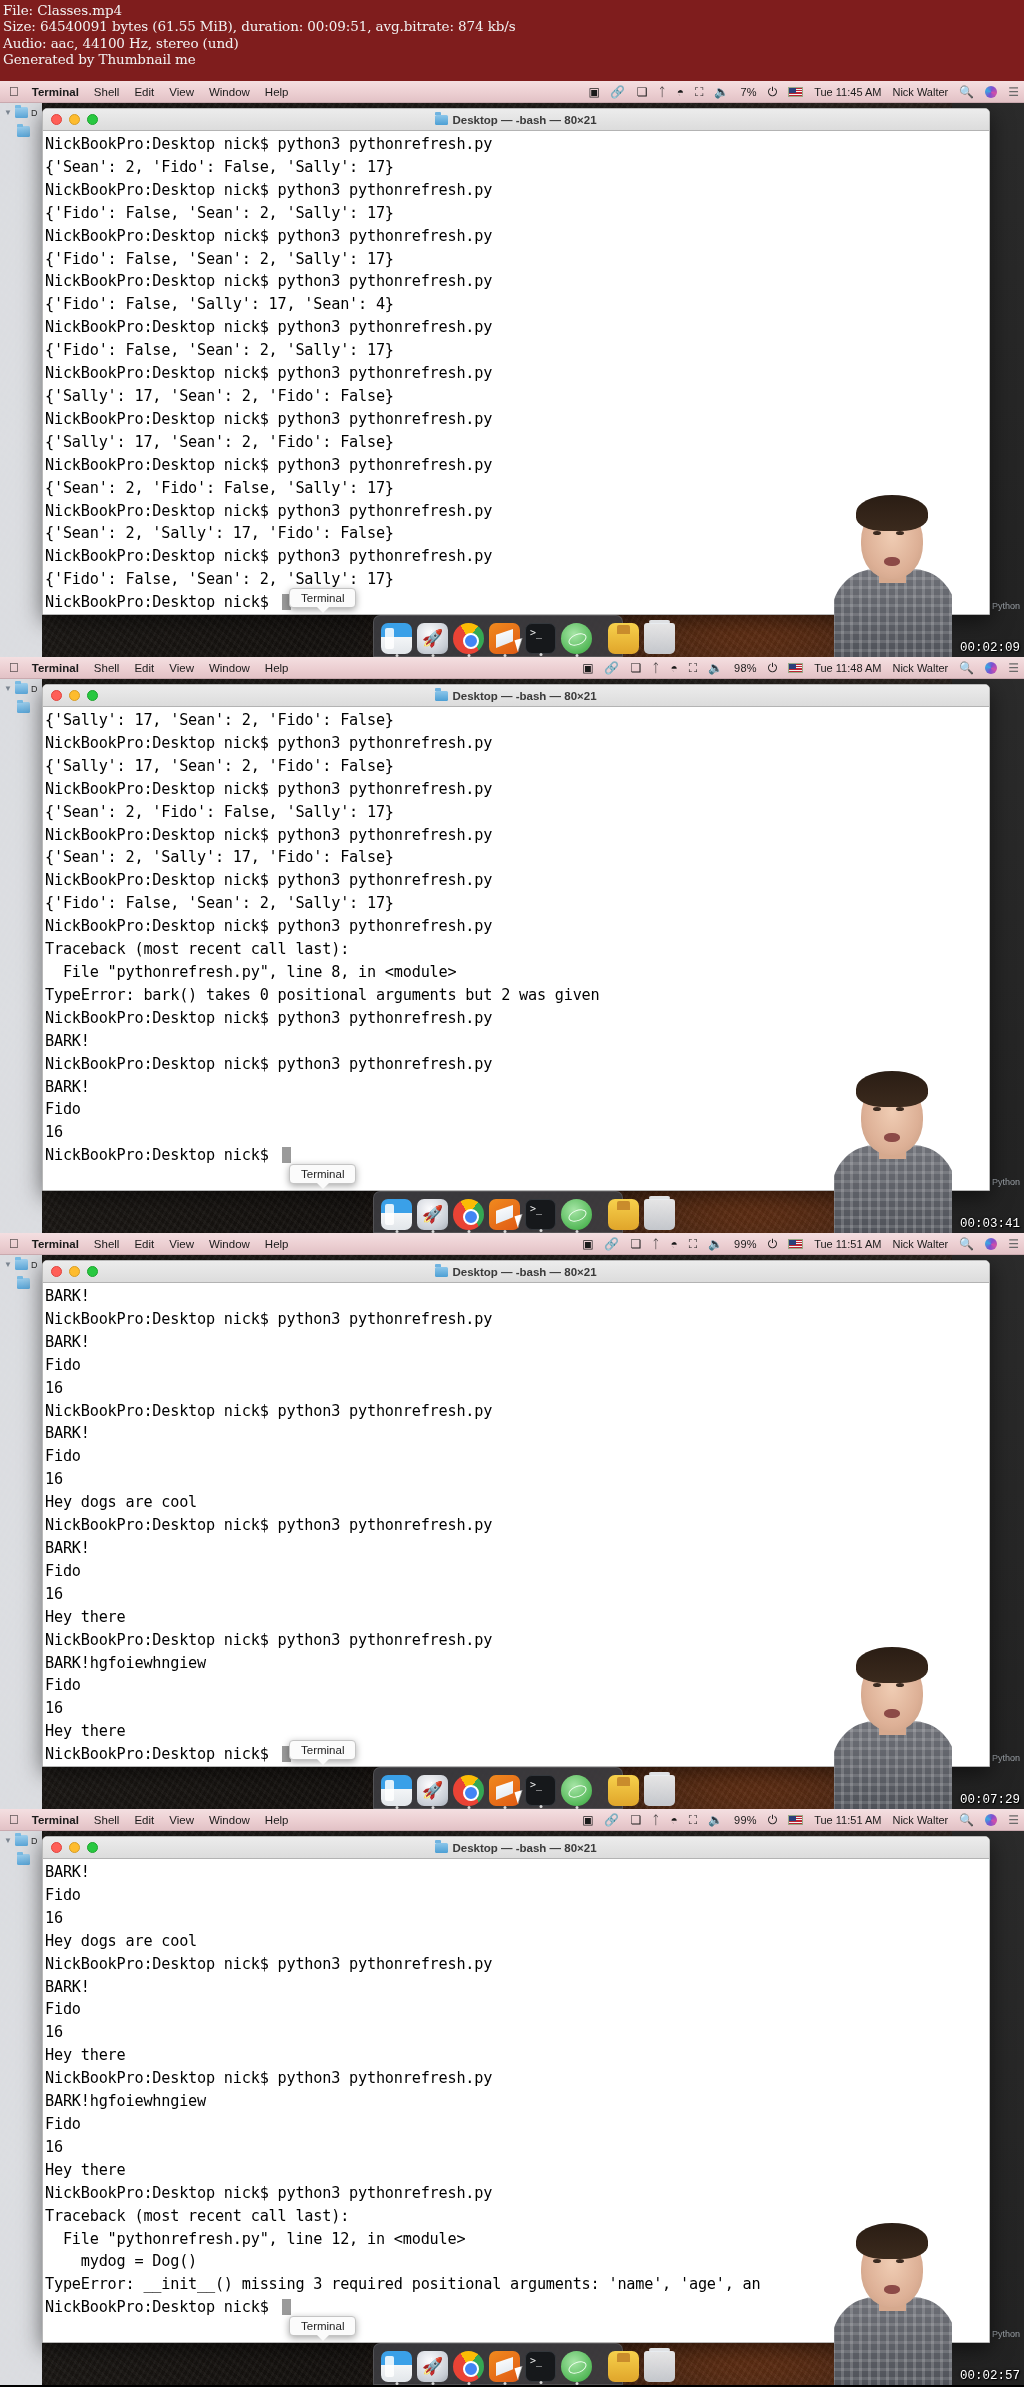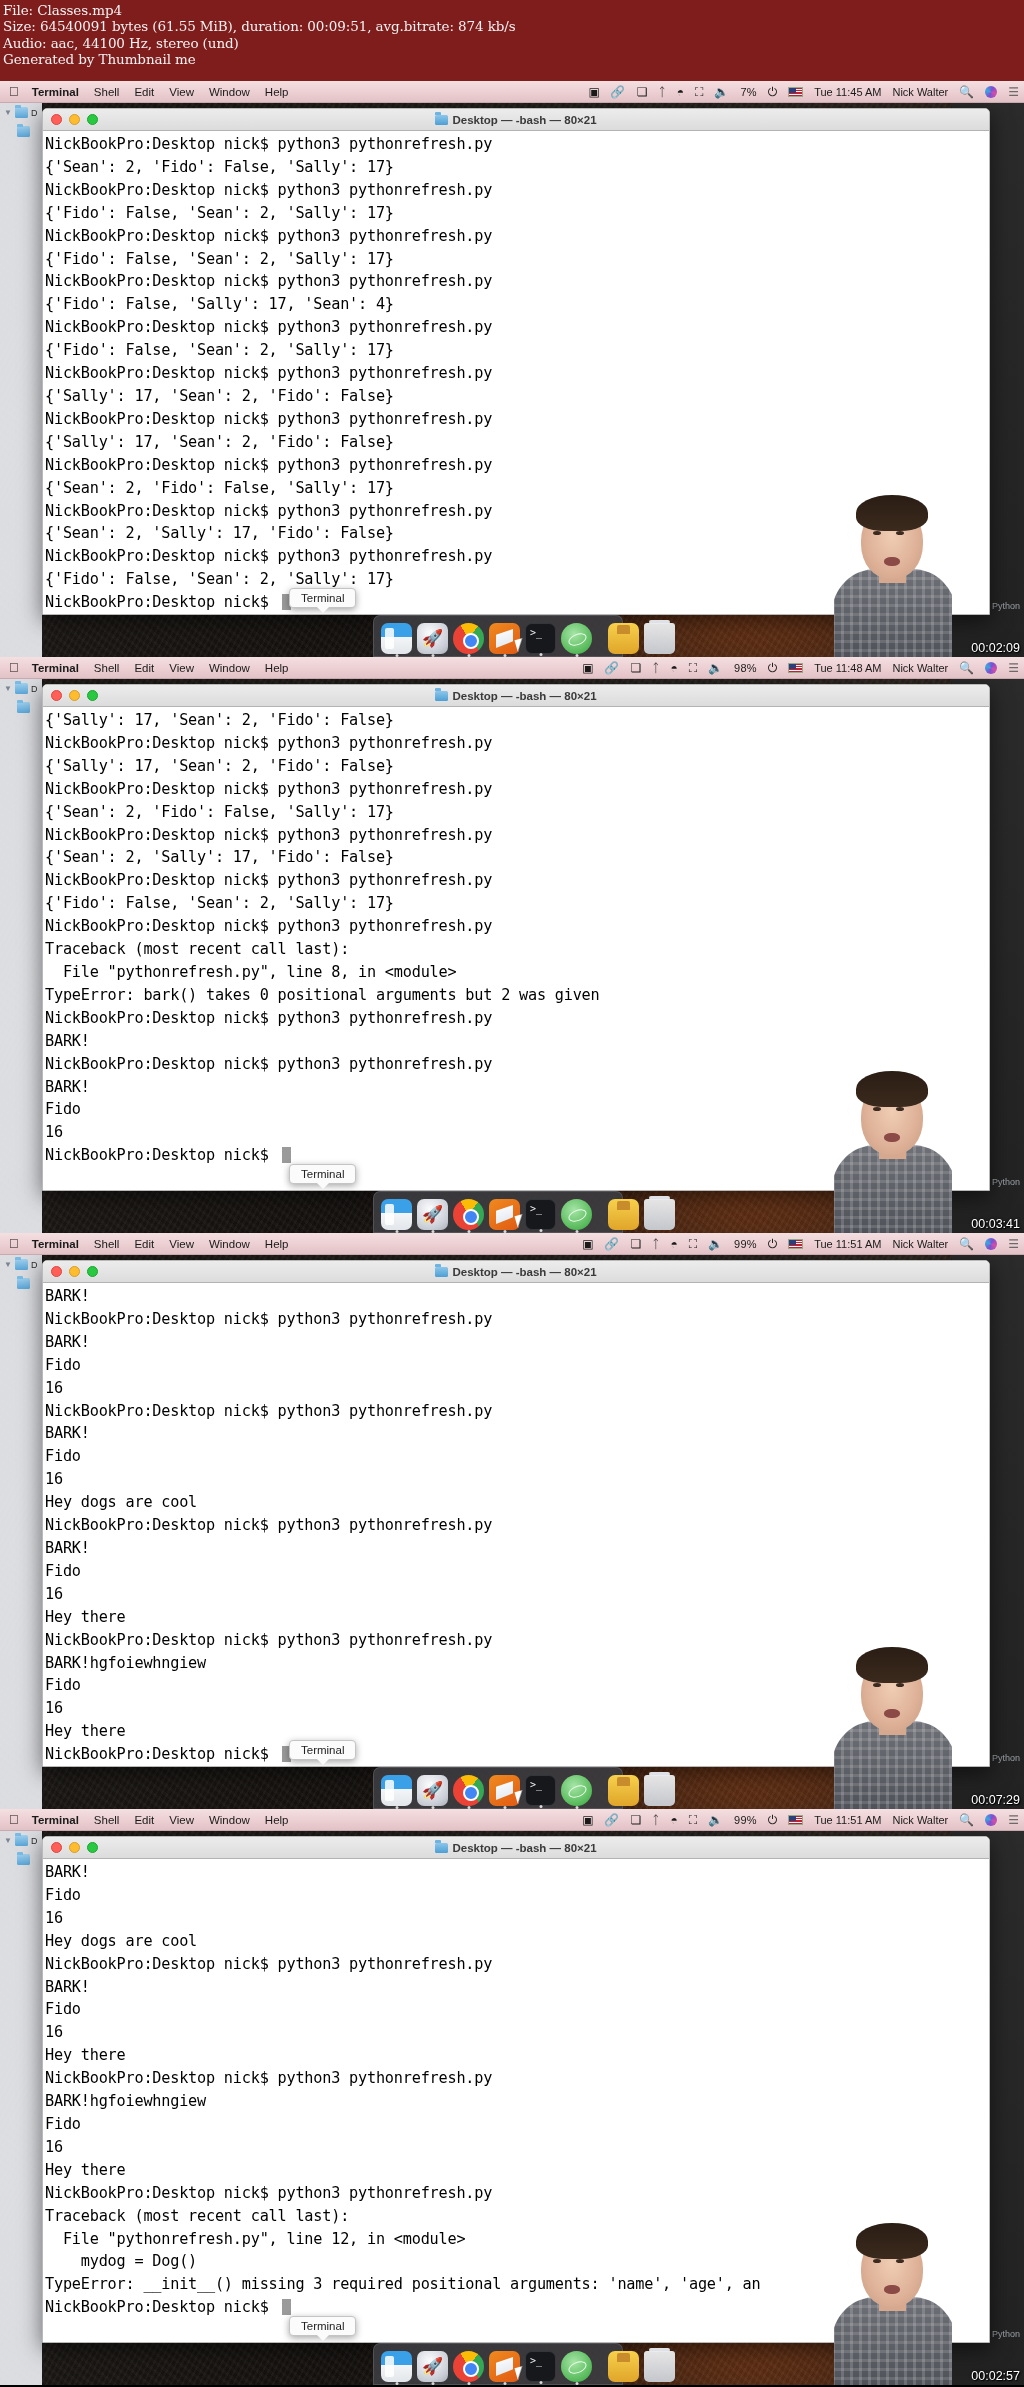--- a/index.html
+++ b/index.html
@@ -309,21 +309,21 @@
     border-radius: 44px 44px 0 0;
   }
   .wc-neck {
     position: absolute; left: 45px; top: 68px; width: 27px; height: 20px;
     background: #d6a98e;
   }
 
   
   .timestamp {
     position: absolute; right: 4px; bottom: 2px;
-    font-family: Liberation Sans, sans-serif;
+    font-family: Liberation Mono, monospace;
     font-size: 12.5px; color: #fff;
     text-shadow: 0 0 3px #000, 1px 1px 1px #000;
     z-index: 40;
   }
 </style>
 </head>
 <body>
 
 <div class="info-header">
   <div class="info-line">File: Classes.mp4</div>

